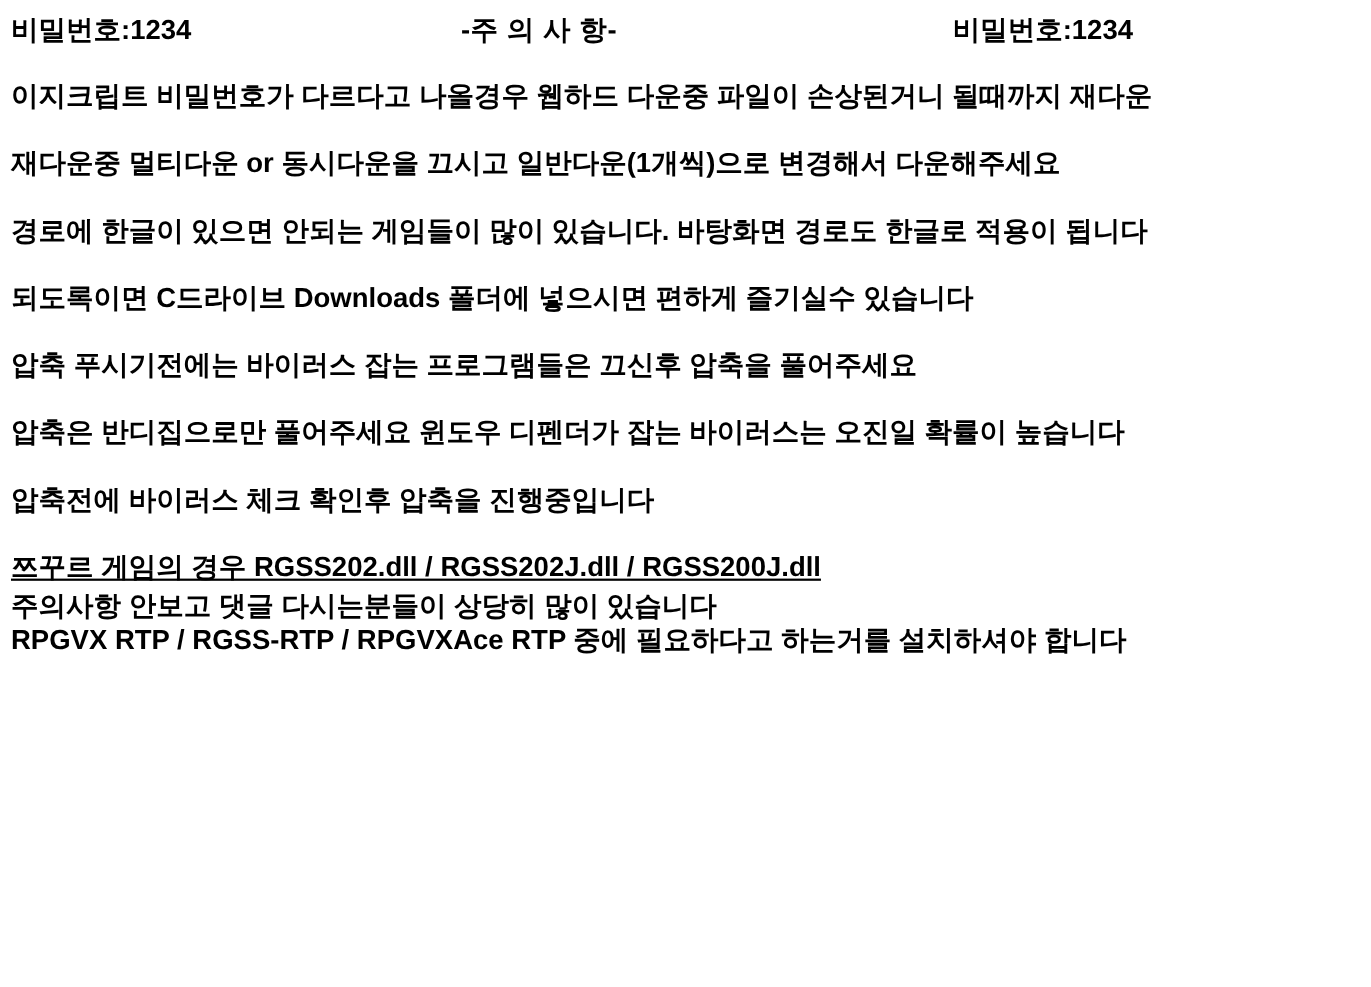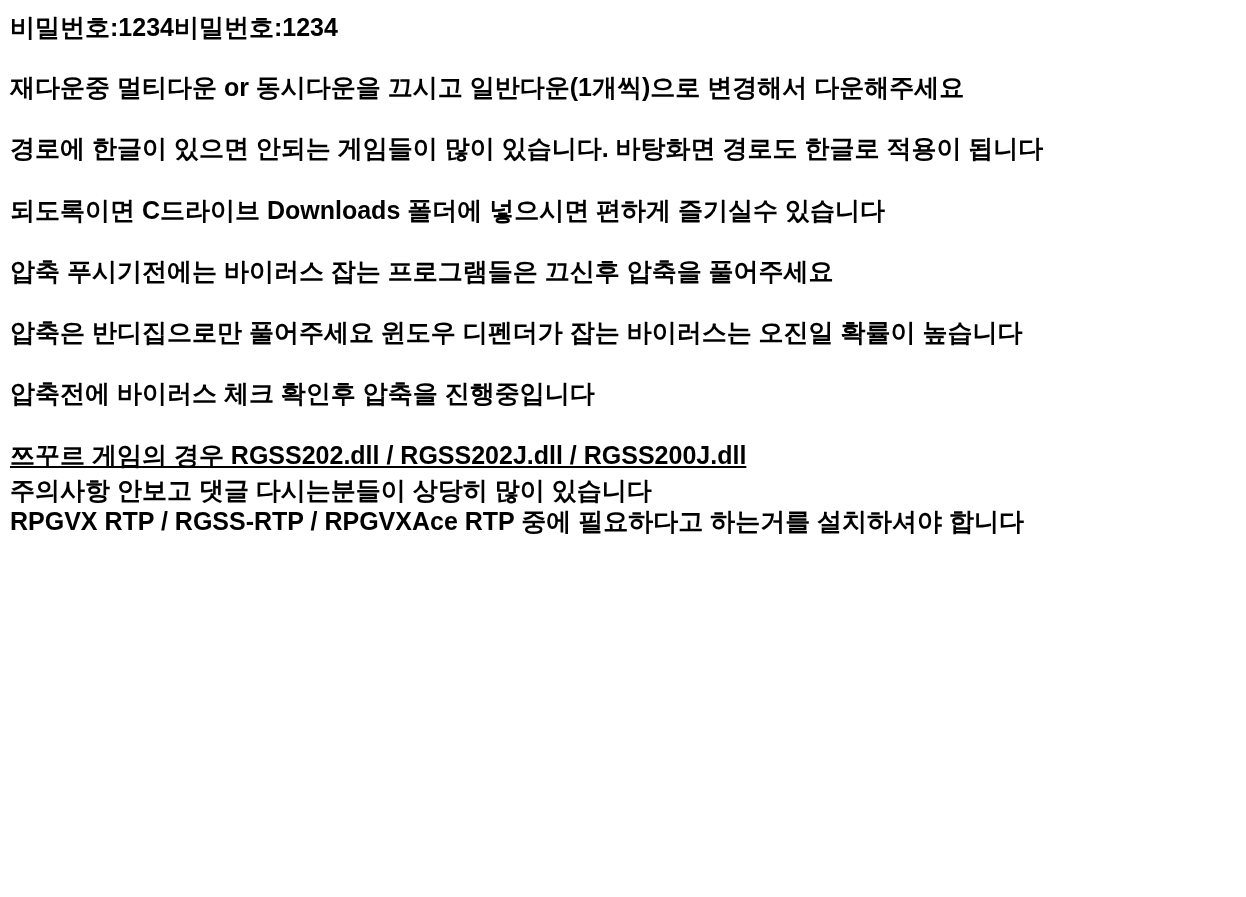--- a/index.html
+++ b/index.html
@@ -59,23 +59,25 @@
     margin-bottom: 0;
   }
 </style>
 </head>
 <body>
 
 <div class="page">
 
   <div class="header-row">
     <div class="header-left">비밀번호:1234</div>
+    <div class="header-center">-주  의  사  항-</div>
     <div class="header-right">비밀번호:1234</div>
   </div>
 
+  <p class="line">이지크립트 비밀번호가 다르다고 나올경우 웹하드 다운중 파일이 손상된거니 될때까지 재다운</p>
   <p class="line">재다운중 멀티다운 or 동시다운을 끄시고 일반다운(1개씩)으로 변경해서 다운해주세요</p>
   <p class="line">경로에 한글이 있으면 안되는 게임들이 많이 있습니다. 바탕화면 경로도 한글로 적용이 됩니다</p>
   <p class="line">되도록이면 C드라이브 Downloads 폴더에 넣으시면 편하게 즐기실수 있습니다</p>
   <p class="line">압축 푸시기전에는 바이러스 잡는 프로그램들은 끄신후 압축을 풀어주세요</p>
   <p class="line">압축은 반디집으로만 풀어주세요 윈도우 디펜더가 잡는 바이러스는 오진일 확률이 높습니다</p>
   <p class="line">압축전에 바이러스 체크 확인후 압축을 진행중입니다</p>
   <p class="line tight">쯔꾸르 게임의 경우 RGSS202.dll / RGSS202J.dll / RGSS200J.dll</p>
   <p class="line last">주의사항 안보고 댓글 다시는분들이 상당히 많이 있습니다</p>
   <p class="line">RPGVX RTP /  RGSS-RTP  / RPGVXAce RTP 중에 필요하다고 하는거를 설치하셔야 합니다</p>
 

